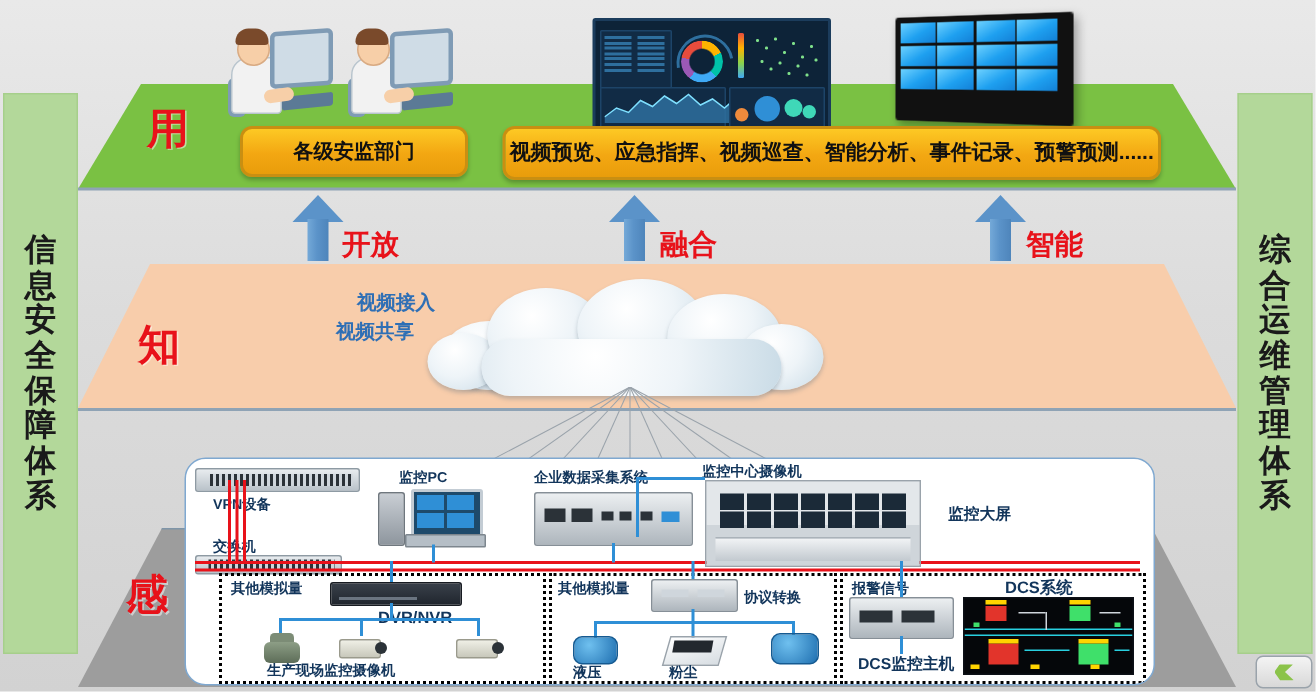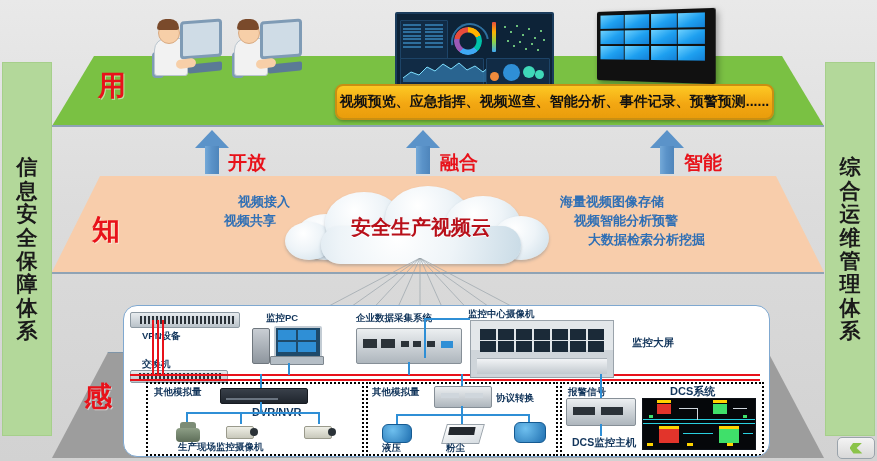--- a/index.html
+++ b/index.html
@@ -328,20 +328,21 @@
           <i></i>
           <i></i>
           <i></i>
           <i></i>
           <i></i>
           <i></i>
       </div>
     </div>
   </div>
 
+  <div class="gold" id="box-dept">各级安监部门</div>
   <div class="gold" id="box-funcs">视频预览、应急指挥、视频巡查、智能分析、事件记录、预警预测......</div>
 
   <div class="uparrow" id="arrow1">
     <div class="head"></div>
     <div class="shaft"></div>
   </div>
   <div class="arrow-label" id="alab1">开放</div>
 
   <div class="uparrow" id="arrow2">
     <div class="head"></div>
@@ -351,36 +352,30 @@
 
   <div class="uparrow" id="arrow3">
     <div class="head"></div>
     <div class="shaft"></div>
   </div>
   <div class="arrow-label" id="alab3">智能</div>
 
   <div class="side-text" id="know-left">
     <div>视频接入</div>
     <div>视频共享</div>
-  </div>
-  <div class="side-text" id="know-right">
-    <div>海量视频图像存储</div>
-    <div>视频智能分析预警</div>
-    <div>大数据检索分析挖掘</div>
   </div>
 
   <div id="cloud">
     <div class="lobe" style="left:10px;top:28px;width:62px;height:46px;"></div>
     <div class="lobe" style="left:0px;top:36px;width:48px;height:38px;"></div>
     <div class="lobe" style="left:40px;top:6px;width:78px;height:62px;"></div>
     <div class="lobe" style="left:100px;top:0px;width:86px;height:66px;"></div>
     <div class="lobe" style="left:160px;top:10px;width:76px;height:58px;"></div>
     <div class="lobe" style="left:208px;top:30px;width:56px;height:44px;"></div>
     <div class="lobe" style="left:36px;top:40px;width:200px;height:38px;border-radius:24px;"></div>
-    <div id="cloud-text">安全生产视频云</div>
   </div>
 
   <svg id="fanlines" viewBox="0 0 240 58" preserveAspectRatio="none">
     <g stroke="#9aa3ab" stroke-width="0.7" fill="none">
       <line x1="120" y1="0" x2="10" y2="58"></line>
         <line x1="120" y1="0" x2="38" y2="58"></line>
       <line x1="120" y1="0" x2="66" y2="58"></line>
         <line x1="120" y1="0" x2="94" y2="58"></line>
       <line x1="120" y1="0" x2="120" y2="58"></line>
         <line x1="120" y1="0" x2="146" y2="58"></line>

